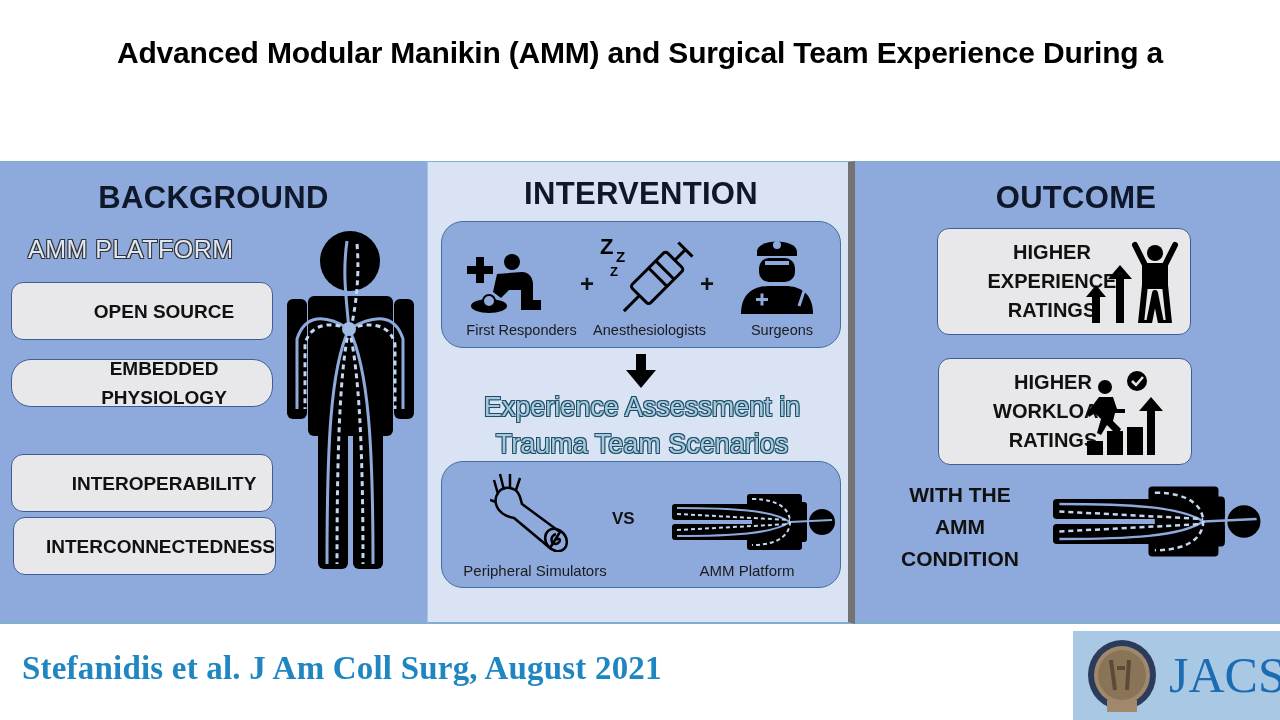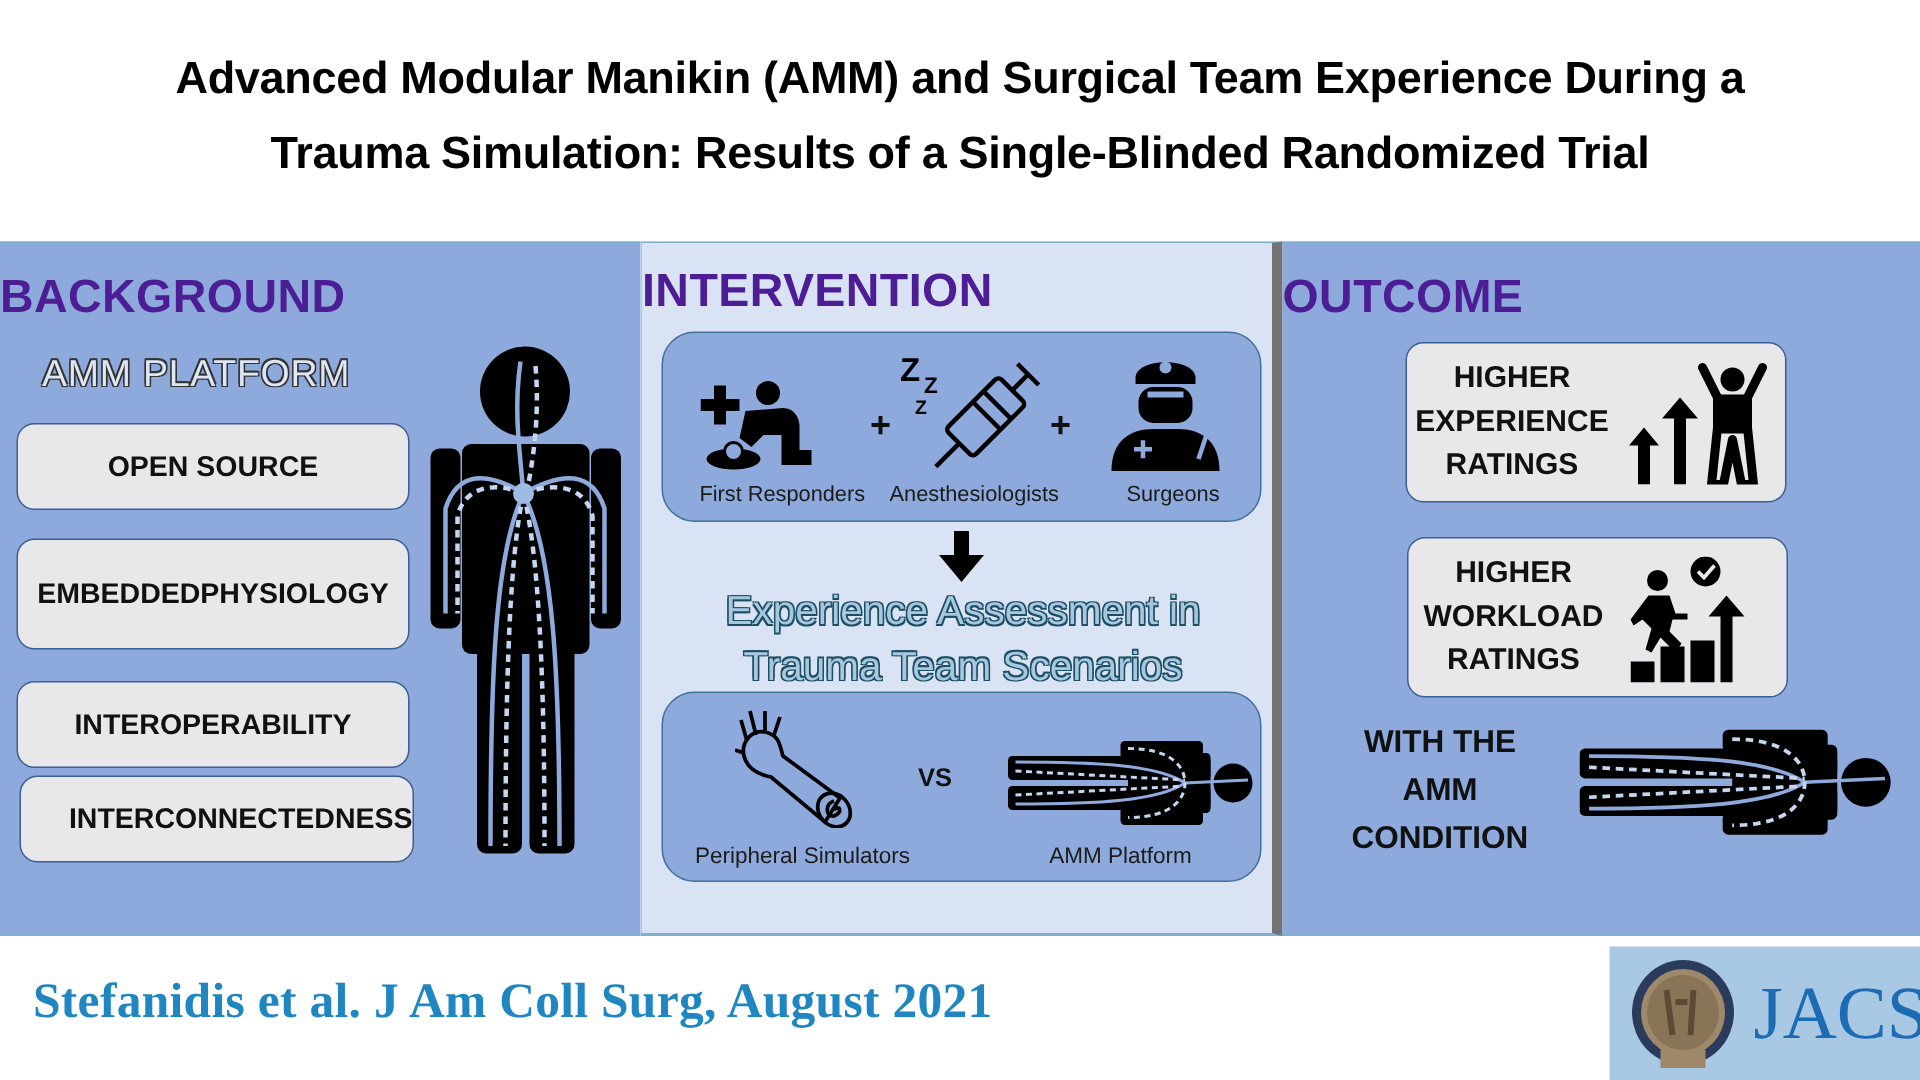--- a/index.html
+++ b/index.html
@@ -13,35 +13,35 @@
   }
   .title div { white-space: nowrap; }
 
   .panel { position: absolute; top: 161px; height: 463px; }
   .panel-bg { border-top: 1px solid #7fb0cf; border-bottom: 2px solid #7fb0cf; }
   .p-left { left: 0; width: 427px; background: #8eaadc; }
   .p-mid  { left: 427px; width: 428px; background: #dae3f3; border-left: 1px solid #a9c4e8; border-right: 7px solid #737373; }
   .p-right{ left: 855px; width: 425px; background: #8eaadc; }
 
   .heading {
-    position: absolute; font-weight: bold; font-size: 31px; color: #4c1d95;
-    text-align: left; white-space: nowrap; letter-spacing: 0.3px;
+    position: absolute; font-weight: bold; font-size: 31px; color: #0f172a;
+    text-align: center; white-space: nowrap; letter-spacing: 0.3px;
   }
 
   .outline-text {
     position: absolute; font-size: 25px; font-weight: normal; white-space: nowrap;
     color: #dfe7f5;
     text-shadow: -1px -1px 0 #333, 1px -1px 0 #333, -1px 1px 0 #333, 1px 1px 0 #333;
     letter-spacing: 0.5px;
   }
 
   .pill {
     position: absolute; background: #e8e7ea; border: 1px solid #3b5f95; border-radius: 12px;
     display: flex; align-items: center; justify-content: center; text-align: center;
-    font-weight: bold; font-size: 19px; line-height: 29px; color: #111;
+    font-weight: bold; font-size: 19px; line-height: 29px; color: #111; padding-left: 44px;
   }
 
   .box-blue {
     position: absolute; background: #8eaadc; border: 1px solid #41719c; border-radius: 22px;
   }
 
   .icon { position: absolute; }
   .lbl { position: absolute; font-size: 14.5px; color: #1b1b1b; white-space: nowrap; text-align: center; }
   .plus { position: absolute; font-weight: bold; font-size: 24px; color: #111; }
 
@@ -64,31 +64,30 @@
   .jacs-text {
     position: absolute; left: 96px; top: 14px; font-family: "Liberation Serif", "DejaVu Serif", serif;
     font-size: 50px; color: #1c6cb4; line-height: 60px;
   }
 </style>
 </head>
 <body>
 
 <div class="title">
   <div>Advanced Modular Manikin (AMM) and Surgical Team Experience During a</div>
-  <div>Trauma Simulation: Results of a Single-Blinded Randomized Trial</div>
 </div>
 
 <div class="panel panel-bg p-left">
   <div class="heading" style="left:0;width:427px;top:18px;">BACKGROUND</div>
   <div class="outline-text" style="left:28px;top:73px;">AMM PLATFORM</div>
 
   <div class="pill" style="left:11px;top:120px;width:262px;height:58px;">
     <span>OPEN SOURCE</span>
   </div>
-  <div class="pill" style="left:11px;top:197px;width:262px;height:74px;">
+  <div class="pill" style="left:11px;top:197px;width:262px;height:48px;flex-direction:column;border-radius:20px;">
     <span>EMBEDDED</span>
     <span>PHYSIOLOGY</span>
   </div>
   <div class="pill" style="left:11px;top:292px;width:262px;height:58px;">
     <span>INTEROPERABILITY</span>
   </div>
   <div class="pill" style="left:13px;top:355px;width:263px;height:58px;justify-content:flex-end;">
     <span>INTERCONNECTEDNESS</span>
   </div>
 

